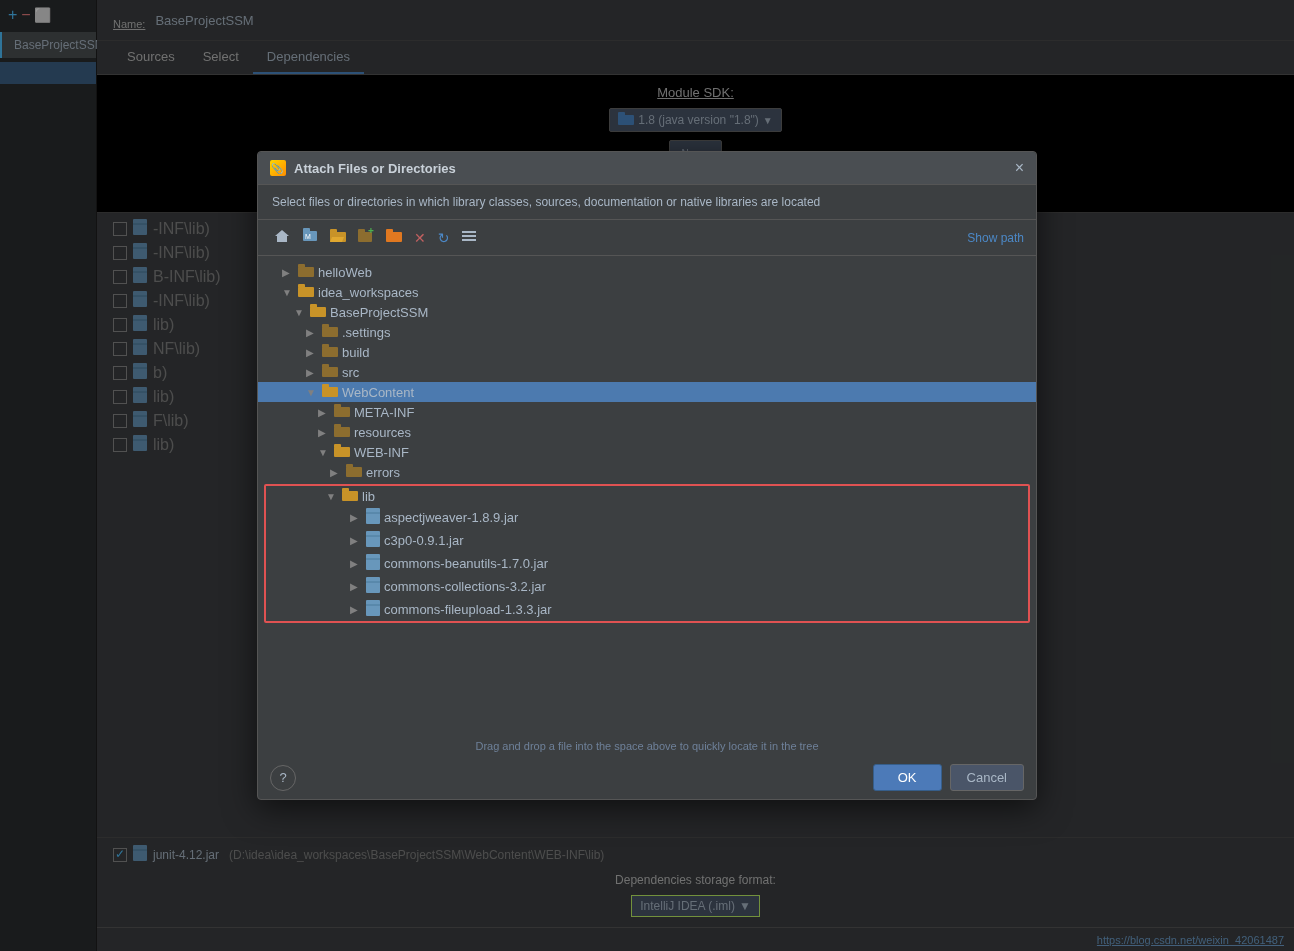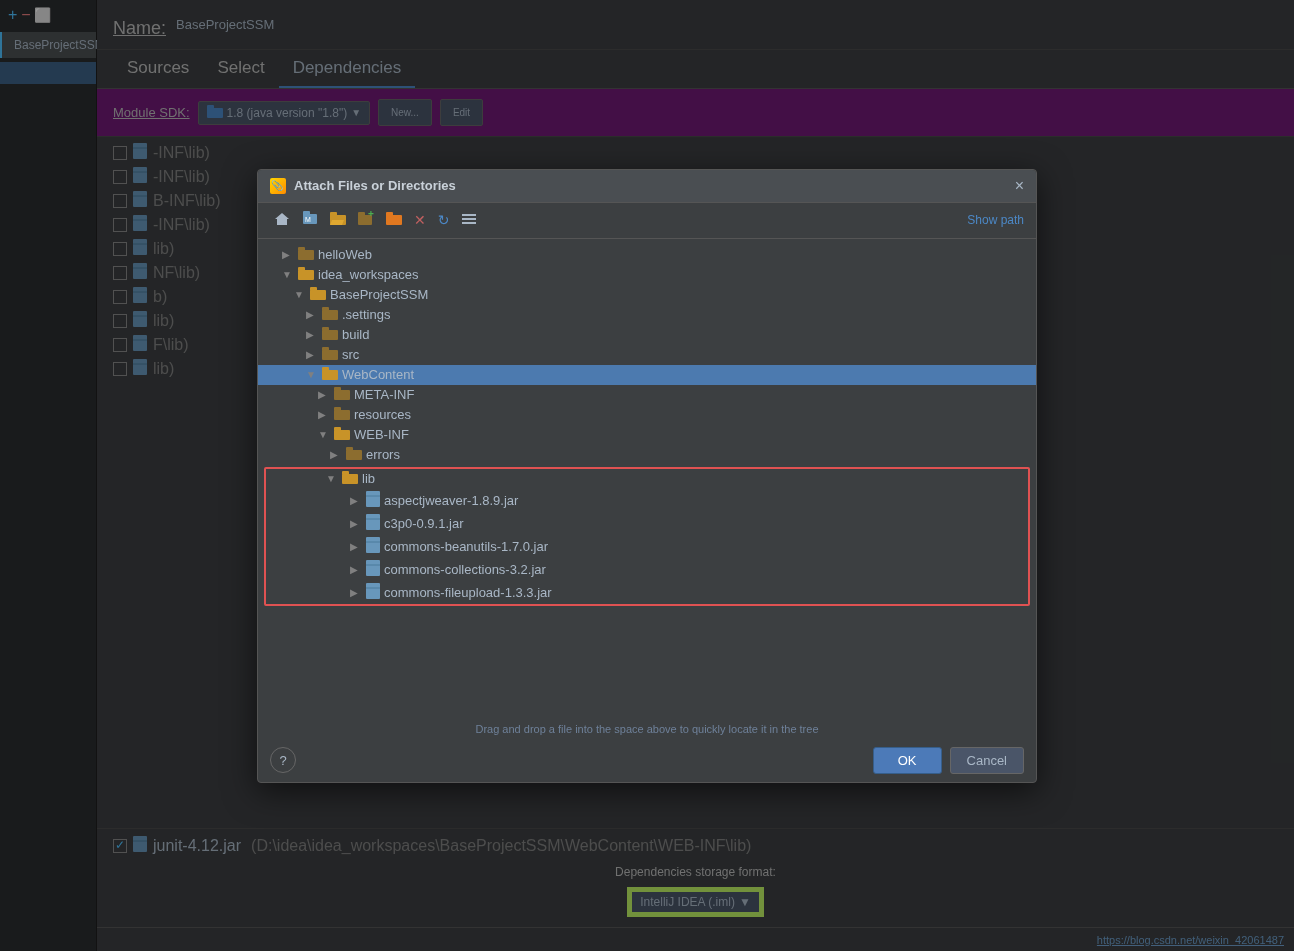--- a/index.html
+++ b/index.html
@@ -93,21 +93,21 @@
     .name-row {
       display: flex;
       align-items: center;
       padding: 10px 16px;
       background: #3c3f41;
       border-bottom: 1px solid #4a4a4a;
     }
 
     .name-label {
       color: #bbb;
-      font-size: 18px;
+      font-size: 11px;
       text-decoration: underline;
       margin-right: 10px;
       margin-top: 8px;
     }
 
     .name-value {
       color: #a9b7c6;
       font-size: 13px;
     }
 
@@ -115,39 +115,40 @@
     .tabs-row {
       display: flex;
       align-items: center;
       background: #3c3f41;
       border-bottom: 1px solid #555;
       padding: 0 16px;
     }
 
     .tab {
       padding: 8px 14px;
-      font-size: 17px;
+      font-size: 13px;
       color: #bbb;
       cursor: pointer;
       border-bottom: 2px solid transparent;
     }
 
     .tab.active {
       color: #a9b7c6;
       border-bottom: 2px solid #4c88c6;
     }
 
     
     .sdk-row {
       display: flex;
       align-items: center;
       padding: 10px 16px;
-      background: #701a75;
+      background: #000000;
       gap: 8px;
       border-bottom: 1px solid #4a4a4a;
+      flex-direction: column;
     }
 
     .sdk-label {
       color: #bbb;
       font-size: 13px;
       text-decoration: underline;
     }
 
     .sdk-select-btn {
       display: flex;
@@ -416,36 +417,36 @@
       border-top: 1px solid #4a4a4a;
       padding: 4px 0;
     }
 
     .junit-row {
       display: flex;
       align-items: center;
       padding: 3px 16px;
       gap: 6px;
       color: #a9b7c6;
-      font-size: 16px;
+      font-size: 12px;
     }
 
     .storage-row {
       display: flex;
       align-items: center;
       padding: 6px 16px;
       gap: 8px;
       color: #bbb;
       font-size: 12px;
       flex-direction: column;
     }
 
     .storage-select {
       background: #4a5568;
-      border: 5px solid #bef264;
+      border: 1px solid #bef264;
       color: #a9b7c6;
       font-size: 12px;
       padding: 3px 8px;
       cursor: pointer;
       display: flex;
       align-items: center;
       gap: 4px;
     }
 
     
@@ -633,20 +634,21 @@
     <div class="dialog">
 
       <div class="dialog-title-bar">
         <div class="dialog-title">
           <span class="dialog-title-icon">📎</span>
           <span>Attach Files or Directories</span>
         </div>
         <span class="dialog-close">×</span>
       </div>
 
+      <div class="dialog-desc">Select files or directories in which library classes, sources, documentation or native libraries are located</div>
 
       <div class="dialog-toolbar">
         <button class="toolbar-icon-btn" title="Home">
           <svg width="16" height="16" viewBox="0 0 16 16">
             <polygon points="8,2 1,8 3,8 3,14 13,14 13,8 15,8" fill="#a9b7c6" stroke="none"></polygon>
           </svg>
         </button>
         <button class="toolbar-icon-btn" title="Module Root">
           <svg width="16" height="16" viewBox="0 0 16 16">
             <rect x="1" y="3" width="14" height="10" rx="1" fill="#6897bb"></rect>

